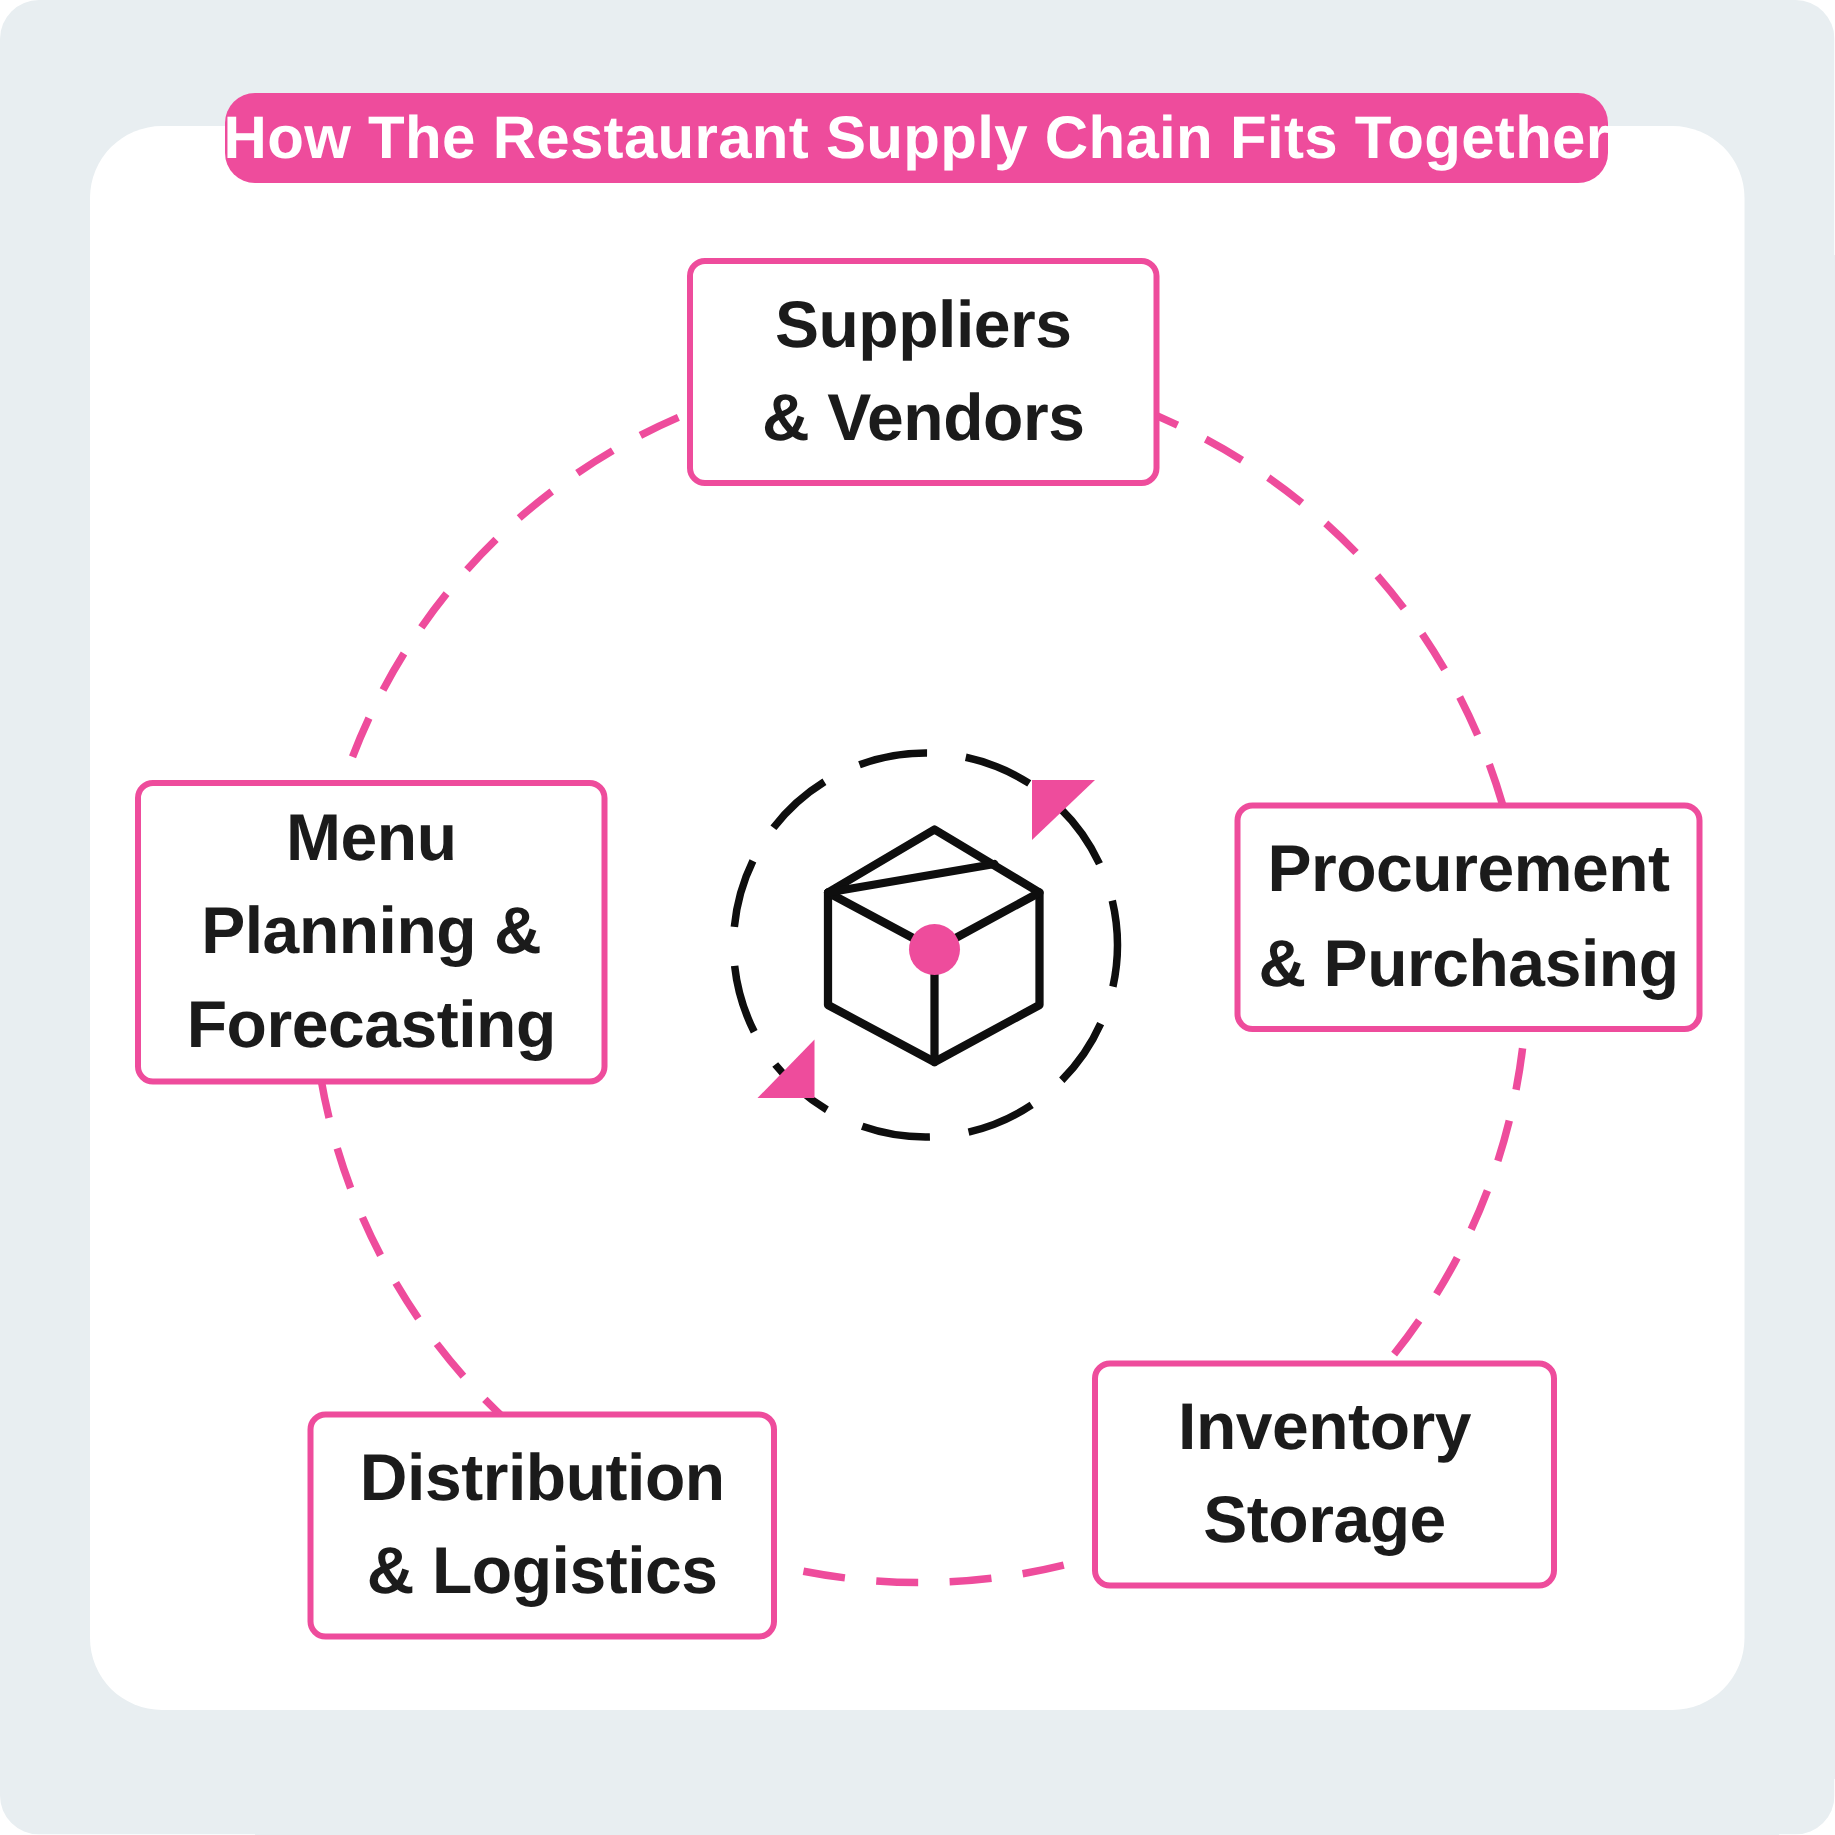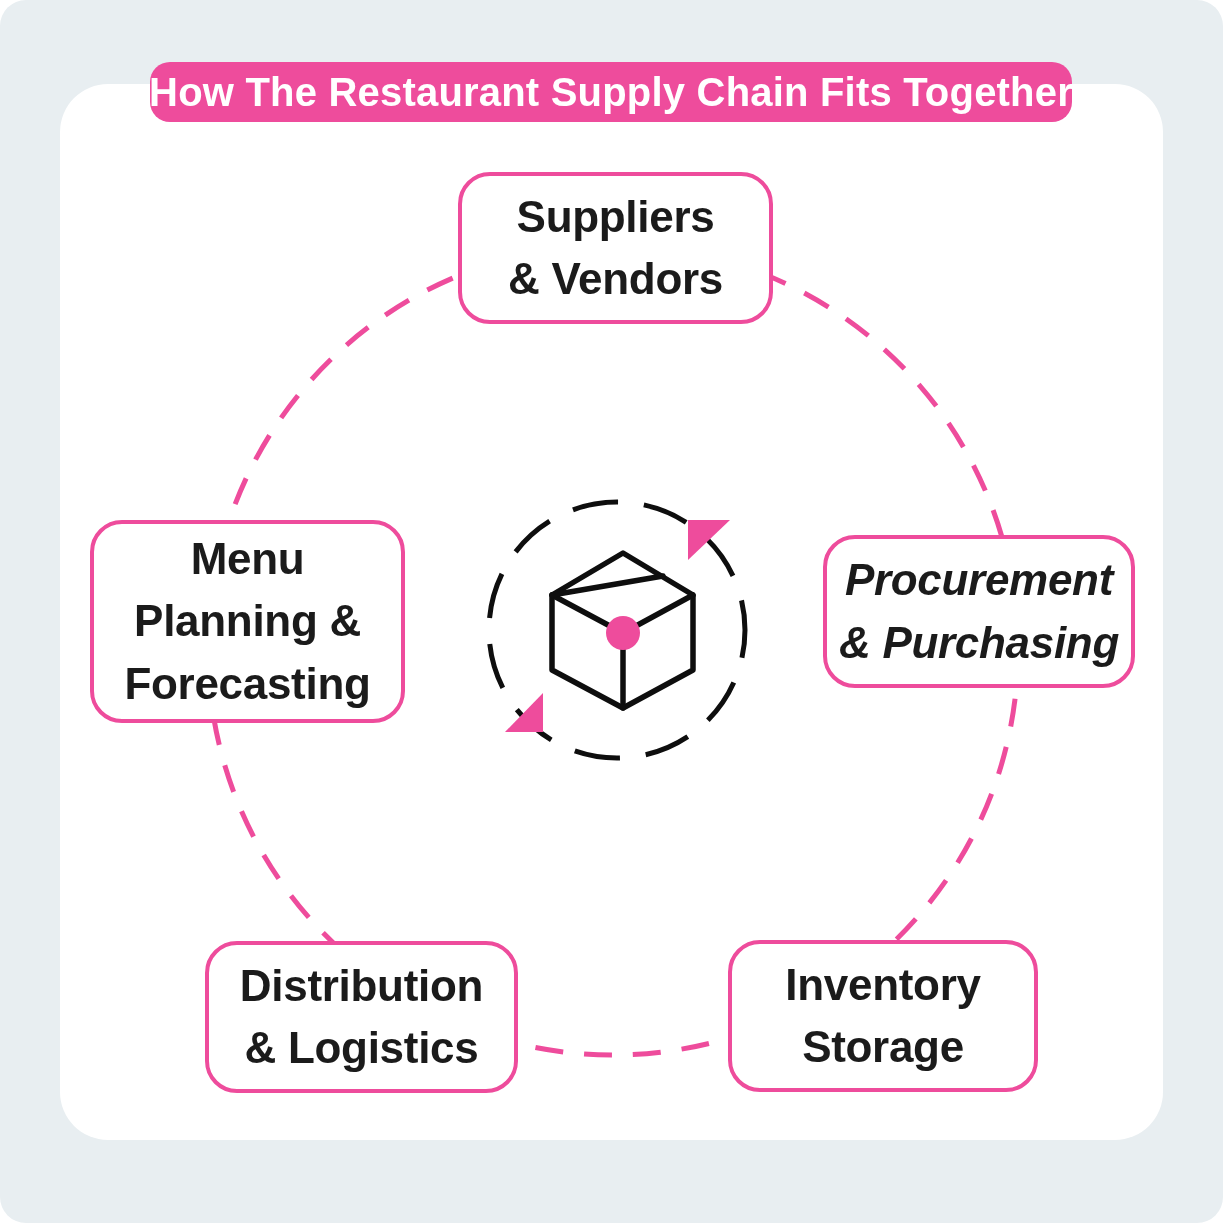--- a/index.html
+++ b/index.html
@@ -48,39 +48,39 @@
   .ring circle{
     fill:none;
     stroke:var(--accent);
     stroke-width:5;
     stroke-dasharray:28 21;
   }
   .node{
     position:absolute;
     background:var(--card);
     border:4px solid var(--accent);
-    border-radius:32px;
+    border-radius:12px;
     display:flex;align-items:center;justify-content:center;
     z-index:3;
     box-sizing:border-box;
   }
   .node span{
     color:var(--text);
     font-size:44px;
     font-weight:700;
     line-height:1.42;
     text-align:center;
     white-space:pre-line;
     letter-spacing:-.3px;
   }
   .node-suppliers   {left:458px;top:172px;width:315px;height:152px;}
-  .node-procurement {left:823px;top:535px;width:312px;height:153px;font-style:italic;}
+  .node-procurement {left:823px;top:535px;width:312px;height:153px;}
   .node-menu        {left:90px; top:520px;width:315px;height:203px;}
   .node-distribution{left:205px;top:941px;width:313px;height:152px;align-items:center;}
-  .node-inventory   {left:728px;top:940px;width:310px;height:152px;}
+  .node-inventory   {left:728px;top:907px;width:310px;height:152px;}
   svg.center-icon{
     position:absolute;left:477px;top:490px;width:280px;height:280px;
     z-index:2;
   }
   .center-icon .dashring{
     fill:none;
     stroke:var(--icon-stroke);
     stroke-width:5;
     stroke-dasharray:46 26;
     stroke-dashoffset:18;

